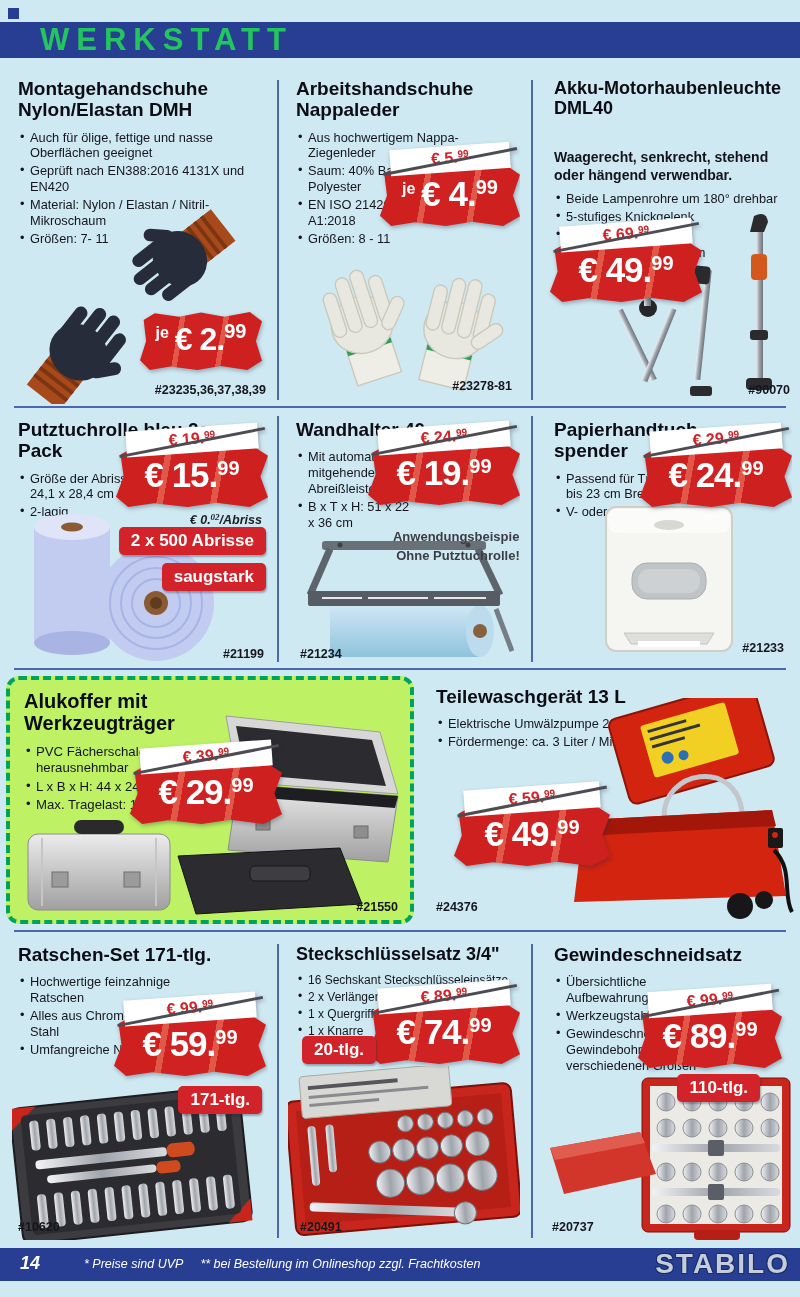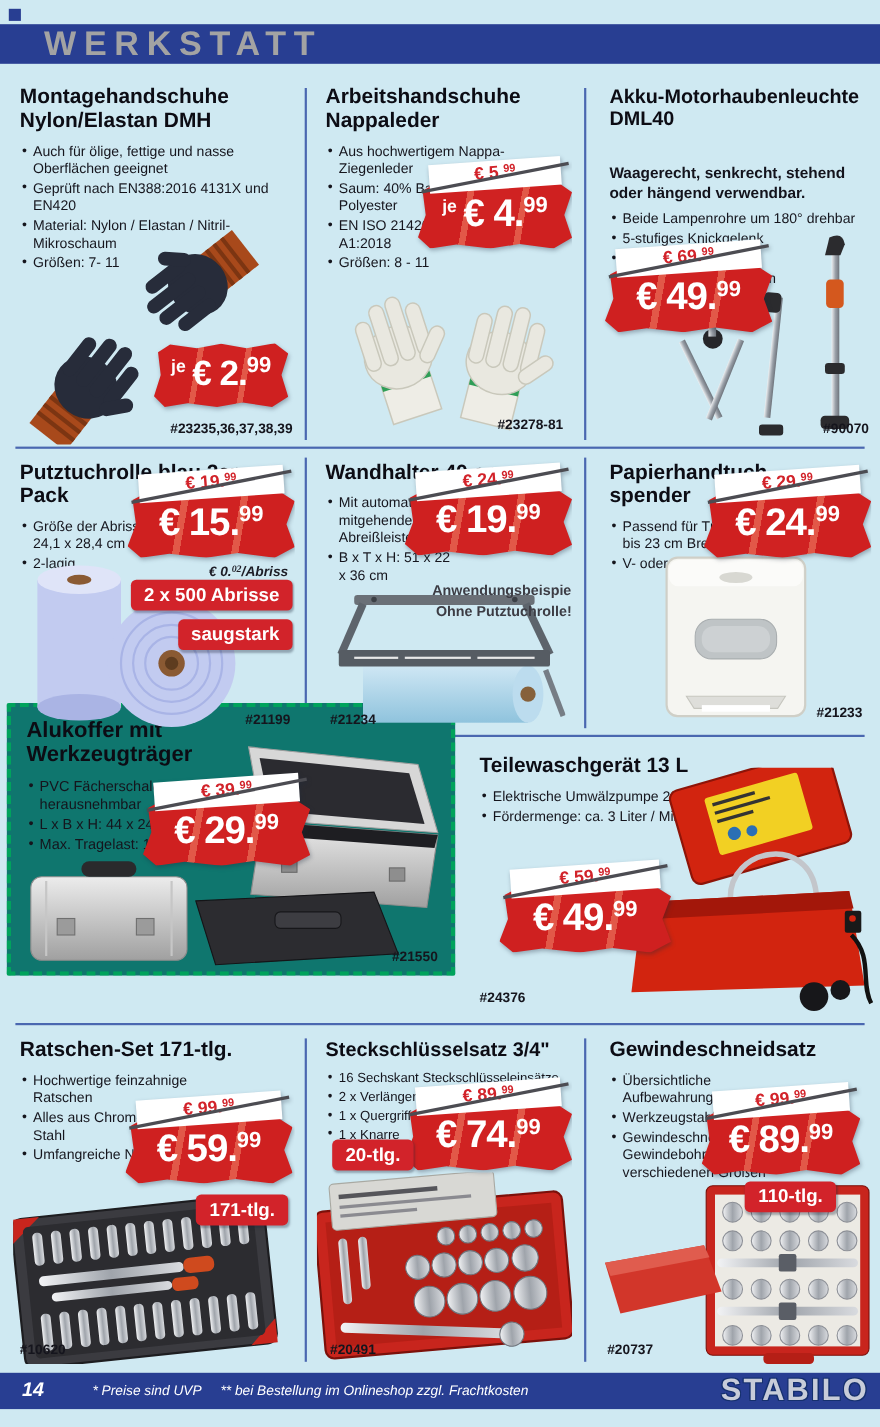--- a/index.html
+++ b/index.html
@@ -2,38 +2,38 @@
 <html><head>
 <meta charset="utf-8">
 <style>
   html,body{margin:0;padding:0;background:#cfe9f2;}
   .page{position:relative;width:800px;height:1297px;background:#cfe9f2;overflow:hidden;
         font-family:"Liberation Sans","DejaVu Sans",sans-serif;color:#101018;}
   
   .corner-sq{position:absolute;left:8px;top:8px;width:11px;height:11px;background:#283e92;}
   .title-bar{position:absolute;left:0;top:22px;width:800px;height:36px;background:#283e92;}
   .title-bar h1{margin:0;padding-left:40px;font-size:31px;line-height:35px;font-weight:bold;
-                letter-spacing:7px;color:#a3a3a3;}
+                letter-spacing:7px;color:#22c55e;}
   
   .vsep{position:absolute;width:2px;background:#4a67b0;}
   .hsep{position:absolute;left:14px;right:14px;height:2px;background:#4a67b0;}
   .vs1a{left:277px;top:80px;height:320px}.vs2a{left:531px;top:80px;height:320px}
   .vs1b{left:277px;top:416px;height:246px}.vs2b{left:531px;top:416px;height:246px}
   .vs1c{left:277px;top:944px;height:294px}.vs2c{left:531px;top:944px;height:294px}
   .hs1{top:406px}.hs2{top:668px}.hs3{top:930px}
   
   .tile{position:absolute;overflow:hidden;}
   .t1{left:10px;top:72px;width:258px;height:333px}
   .t2{left:288px;top:72px;width:232px;height:333px}
   .t3{left:546px;top:72px;width:246px;height:333px}
   .t4{left:10px;top:413px;width:258px;height:250px}
   .t5{left:288px;top:413px;width:232px;height:250px}
   .t6{left:546px;top:413px;width:246px;height:250px}
-  .t7{left:6px;top:639px;width:400px;height:240px;background:#0f766e;
-      border:4px dashed #00a35c;border-radius:2px;}
+  .t7{left:6px;top:676px;width:400px;height:240px;background:#bef264;
+      border:4px dashed #00a35c;border-radius:13px;}
   .t8{left:428px;top:680px;width:366px;height:244px}
   .t9{left:10px;top:938px;width:258px;height:302px}
   .t10{left:288px;top:938px;width:232px;height:302px}
   .t11{left:546px;top:938px;width:246px;height:302px}
   .tile h2{margin:0;padding:6px 6px 2px 8px;font-size:19px;line-height:1.12;font-weight:bold;color:#0c0c14;}
   .t3 h2{font-size:18px}.t10 h2{font-size:18px}.t7 h2{font-size:20px;padding-left:14px;padding-top:10px}
   .intro{padding:6px 8px 0 8px;font-size:14px;font-weight:bold;line-height:1.25;color:#13131c;margin-top:23px;}
   .bullets{padding:7px 6px 0 10px;font-size:12.8px;line-height:1.24;color:#15151d;}
   .t7 .bullets{padding-left:16px;font-size:13.2px;width:180px;}
   .t10 .bullets{font-size:12px}

